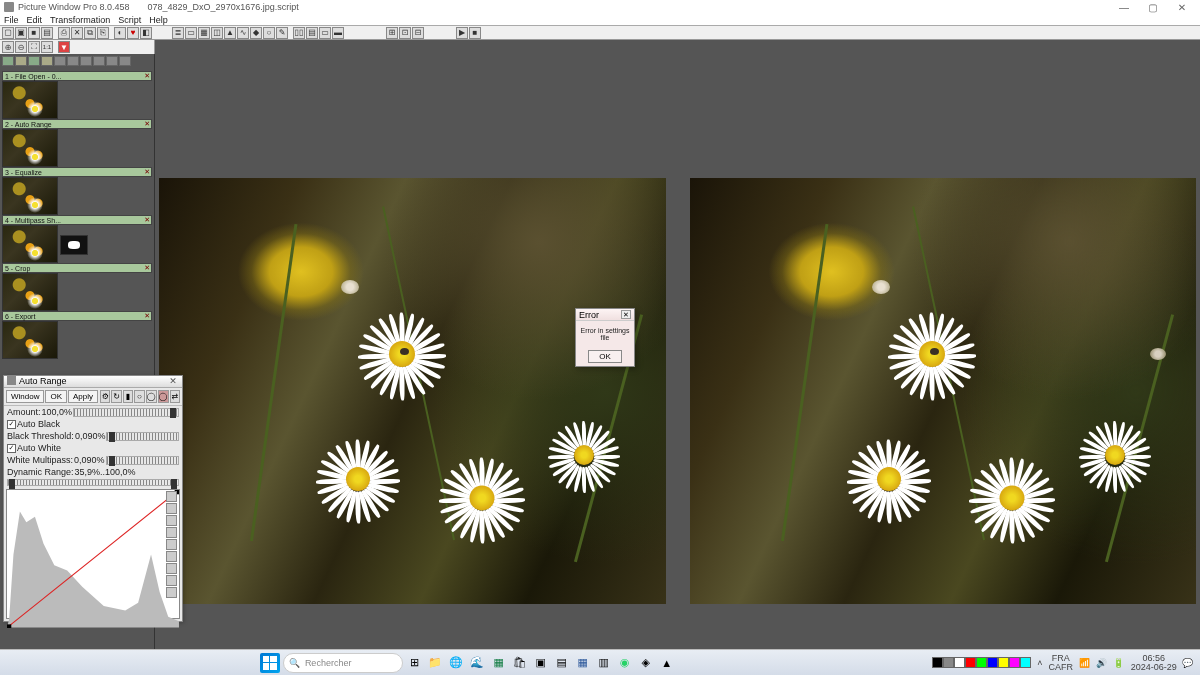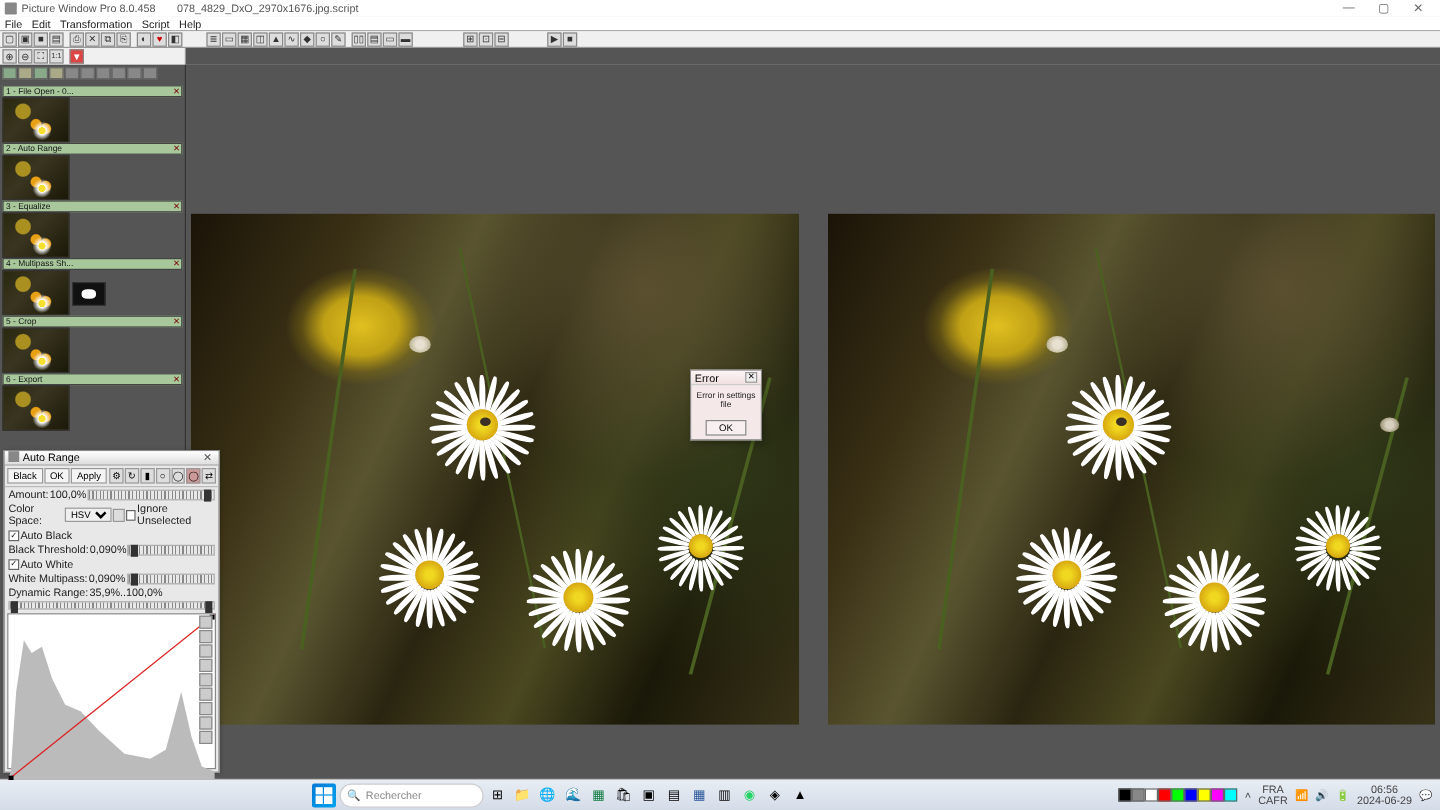--- a/index.html
+++ b/index.html
@@ -481,45 +481,38 @@
   <div class="dbtns"><button>OK</button></div>
 </div>
 
 <div class="panel">
   <div class="ptitle">
     <div class="pticon"></div>
     <span>Auto Range</span>
     <span class="px">✕</span>
   </div>
   <div class="pbtns">
-    <div class="pbtn">Black</div>
+    <div class="pbtn">Window</div>
     <div class="pbtn">OK</div>
     <div class="pbtn">Apply</div>
     <div style="flex:1"></div>
     <div class="picon">⚙</div>
     <div class="picon">↻</div>
     <div class="picon">▮</div>
     <div class="picon">○</div>
     <div class="picon">◯</div>
     <div class="picon" style="background:#c99">◯</div>
     <div class="picon">⇄</div>
   </div>
   <div class="prow">
     <span>Amount:</span>
     <span>100,0%</span>
     <div class="slider">
         <div class="knob" style="right:2px"></div>
       </div>
-  </div>
-  <div class="prow">
-    <span>Color Space:</span>
-    <select><option>HSV</option></select>
-    <div class="picon" style="width:11px;height:11px"></div>
-    <span class="chk"></span>
-    <span>Ignore Unselected</span>
   </div>
   <div class="prow">
     <span class="chk">✓</span>
     <span>Auto Black</span>
   </div>
   <div class="prow">
     <span>Black Threshold:</span>
     <span>0,090%</span>
     <div class="slider">
         <div class="knob" style="left:2px"></div>

